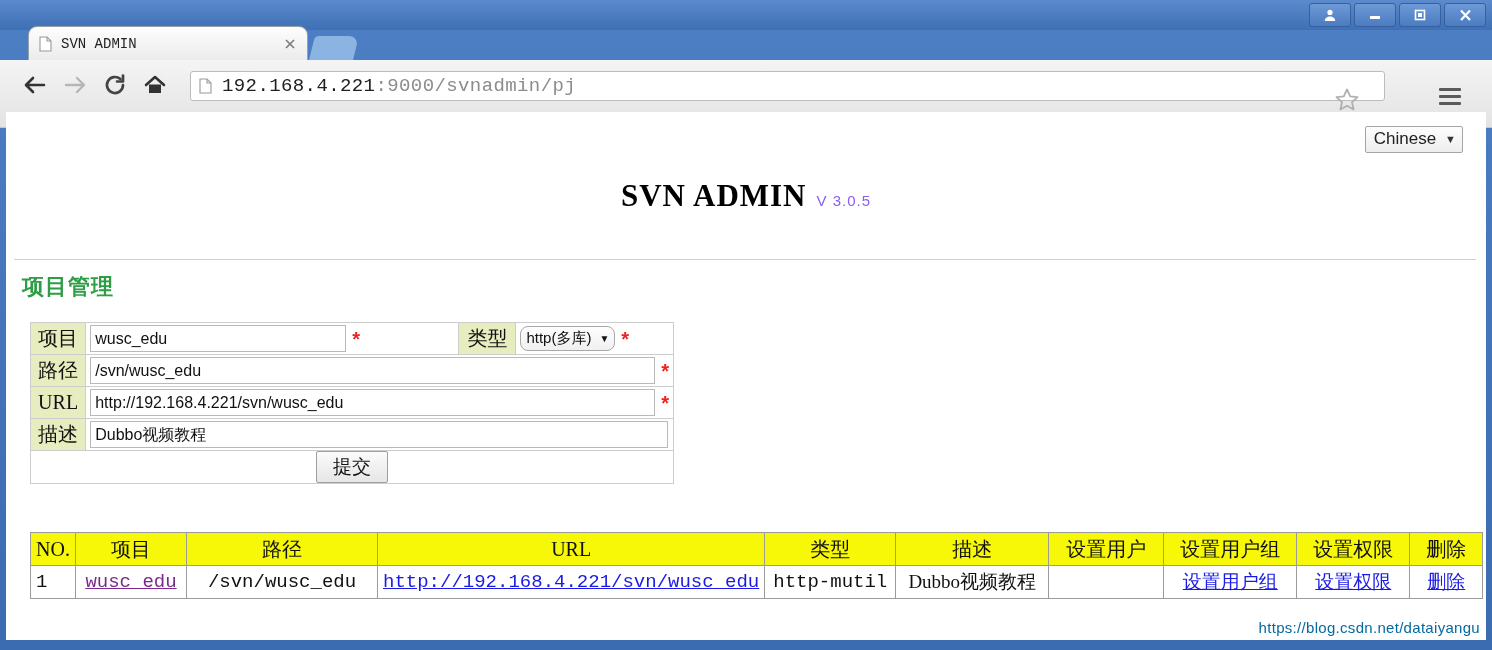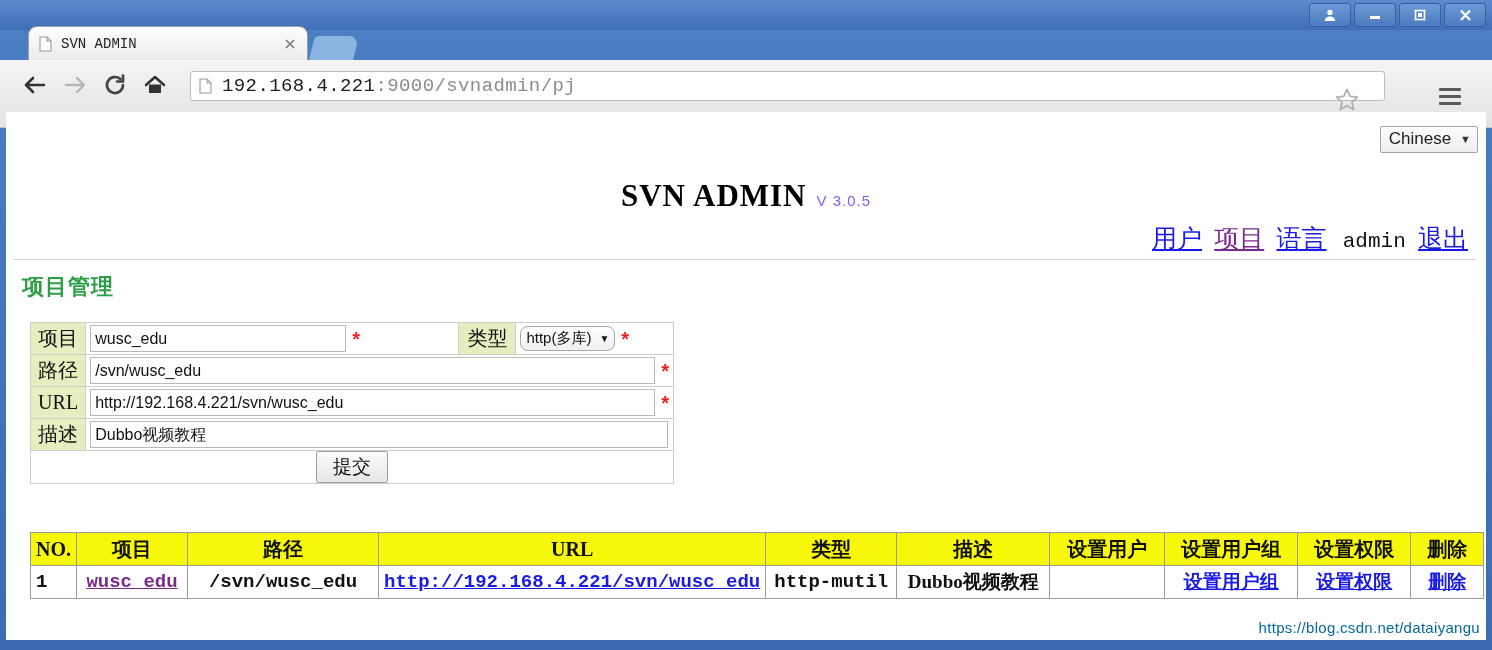--- a/index.html
+++ b/index.html
@@ -98,21 +98,21 @@
   .menubtn span { display:block; width:22px; height:3px; background:#5a5a5a; margin-bottom:4px; border-radius:1px; }
 
   
   .viewport {
     position:absolute; left:6px; top:112px;
     width:1480px; height:528px;
     background:#ffffff;
     overflow:hidden;
   }
 
-  .lang-wrap { position:absolute; right:8px; top:14px; }
+  .lang-wrap { position:absolute; right:23px; top:14px; }
   .lang-select {
     font-family:"Liberation Sans", sans-serif;
     font-size:17px; color:#222;
     background:linear-gradient(#fdfdfd,#eeeeee);
     border:1px solid #a5a5a5;
     border-radius:2px;
     padding:2px 6px 3px 8px;
     display:inline-flex; align-items:center; gap:9px;
   }
   .lang-caret { font-size:11px; color:#333; }
@@ -216,21 +216,21 @@
   
   .datatable {
     position:absolute; left:24px; top:420px;
     border-collapse:collapse;
     font-family:"Liberation Mono", monospace;
   }
   .datatable th, .datatable td {
     border:1px solid #9b9b9b;
     height:30px;
     padding:1px 5px;
-    font-weight:bold;
+    font-weight:normal;
     font-size:19px;
     color:#111;
     white-space:nowrap;
     text-align:center;
     background:#fff;
   }
   .datatable th {
     background:#f7f708;
     font-family:"Liberation Serif", serif;
     font-size:20px;
@@ -350,27 +350,20 @@
       <span class="lang-select">
         <span>Chinese</span>
         <span class="lang-caret">▼</span>
       </span>
     </div>
 
     <div class="apptitle">
       <span class="name">SVN ADMIN</span><span class="ver">V 3.0.5</span>
     </div>
 
-    <div class="topnav">
-      <a href="#" class="l-blue">用户</a>
-      <a href="#" class="l-purple">项目</a>
-      <a href="#" class="l-blue">语言</a>
-      <span class="plain">admin</span>
-      <a href="#" class="l-blue">退出</a>
-    </div>
 
     <div class="hrule"></div>
 
     <div class="sectiontitle">项目管理</div>
 
     <table class="formtable">
       <tbody>
           <tr>
         <td class="lbl">项目</td>
         <td colspan="2">

